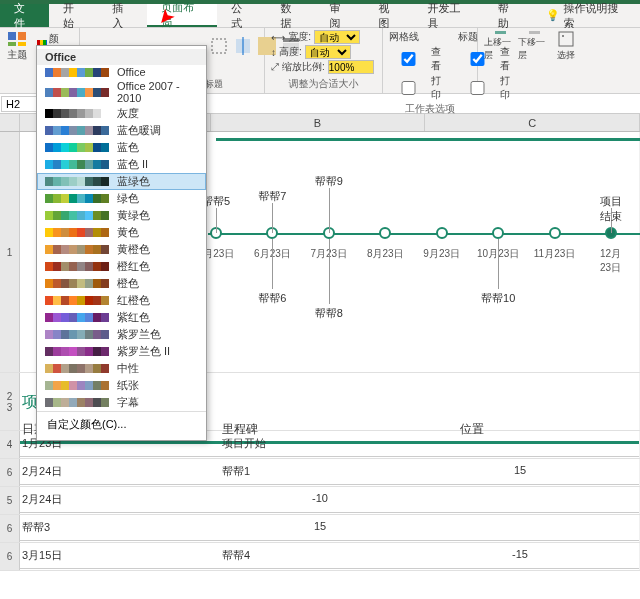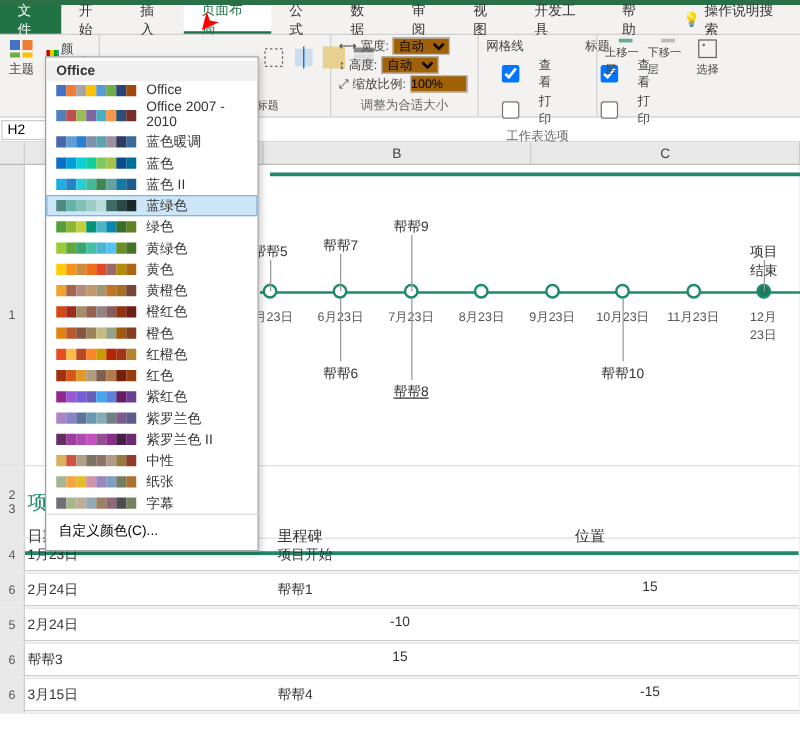--- a/index.html
+++ b/index.html
@@ -9,21 +9,21 @@
 .tab{padding:0 14px;color:#333;cursor:pointer;height:100%;display:flex;align-items:center}
 .tab.file{background:#217346;color:#fff}
 .tab.active{background:#fff;color:#217346;border-bottom:2px solid #217346}
 .ribbon{background:#f3f2f1;height:66px;display:flex;position:relative;border-bottom:1px solid #d0d0d0}
 .rib-group{border-right:1px solid #d0d0d0;padding:2px 6px;display:flex;flex-direction:column;justify-content:space-between;font-size:10px;color:#444}
 .rib-icons{display:flex;gap:6px;align-items:flex-start}
 .rib-label{text-align:center;font-size:10px;color:#666}
 .big-icon{width:28px;height:32px;display:flex;flex-direction:column;align-items:center;justify-content:center;gap:2px}
 .rows3{display:flex;flex-direction:column;gap:1px;font-size:10px}
 .rows3 label{display:flex;align-items:center;gap:3px}
-.rows3 select,.rows3 input{border:1px solid #bbb;font-size:10px;width:46px;height:14px;background:#a16207}
+.rows3 select,.rows3 input{border:1px solid #bbb;font-size:10px;width:46px;height:14px;background:#fde047}
 .chk{width:10px;height:10px}
 .theme-btn{display:flex;align-items:center;gap:2px;padding:1px 3px;border:1px solid transparent;cursor:pointer}
 .color-dropdown{position:absolute;top:17px;left:36px;width:171px;background:#fff;border:1px solid #a0a0a0;box-shadow:2px 2px 6px rgba(0,0,0,.25);z-index:50;padding:3px 0}
 .cd-header{padding:2px 8px;font-weight:bold;font-size:11px;color:#333;background:#f0f0f0}
 .cd-item{display:flex;align-items:center;gap:6px;padding:1px 8px;cursor:pointer}
 .cd-item.sel{background:#cde6f7;border:1px solid #7bb5e0;padding:0 7px}
 .swatch{display:flex;flex:0 0 66px}
 .swatch i{width:8px;height:9px;display:block}
 .cd-name{font-size:11px;color:#333}
 .cd-foot{border-top:1px solid #ddd;padding:5px 10px;cursor:pointer}
@@ -148,21 +148,21 @@
         </label>
      <label>
           <span>⤢</span>
           <span>缩放比例:</span>
           <input value="100%" style="">
         </label>
    </div>
    <div class="rib-label">调整为合适大小</div>
  </div>
  <div class="rib-group" style="width:95px">
-   <div style="display:flex;gap:20px">
+   <div style="display:flex;gap:10px">
      <div class="rows3">
        <span>网格线</span>
        <label>
             <input type="checkbox" class="chk" checked="" style="">
             <span>查看</span>
           </label>
        <label>
             <input type="checkbox" class="chk" style="">
             <span>打印</span>
           </label>
@@ -231,20 +231,33 @@
             <i style="background: rgb(128, 100, 162);"></i>
             <i style="background: rgb(75, 172, 198);"></i>
             <i style="background: rgb(247, 150, 70);"></i>
             <i style="background: rgb(44, 77, 117);"></i>
             <i style="background: rgb(119, 44, 42);"></i>
           </div>
           <span class="cd-name">Office 2007 - 2010</span>
         </div>
         <div class="cd-item">
           <div class="swatch">
+            <i style="background: rgb(0, 0, 0);"></i>
+            <i style="background: rgb(51, 51, 51);"></i>
+            <i style="background: rgb(85, 85, 85);"></i>
+            <i style="background: rgb(119, 119, 119);"></i>
+            <i style="background: rgb(153, 153, 153);"></i>
+            <i style="background: rgb(187, 187, 187);"></i>
+            <i style="background: rgb(221, 221, 221);"></i>
+            <i style="background: rgb(255, 255, 255);"></i>
+          </div>
+          <span class="cd-name">灰度</span>
+        </div>
+        <div class="cd-item">
+          <div class="swatch">
             <i style="background: rgb(74, 102, 172);"></i>
             <i style="background: rgb(98, 157, 209);"></i>
             <i style="background: rgb(41, 127, 213);"></i>
             <i style="background: rgb(127, 143, 169);"></i>
             <i style="background: rgb(90, 162, 174);"></i>
             <i style="background: rgb(157, 144, 160);"></i>
             <i style="background: rgb(45, 60, 95);"></i>
             <i style="background: rgb(59, 106, 154);"></i>
           </div>
           <span class="cd-name">蓝色暖调</span>
@@ -371,33 +384,20 @@
             <i style="background: rgb(232, 76, 34);"></i>
             <i style="background: rgb(255, 189, 71);"></i>
             <i style="background: rgb(182, 73, 38);"></i>
             <i style="background: rgb(255, 132, 39);"></i>
             <i style="background: rgb(204, 153, 0);"></i>
             <i style="background: rgb(178, 38, 0);"></i>
             <i style="background: rgb(162, 53, 24);"></i>
             <i style="background: rgb(179, 132, 49);"></i>
           </div>
           <span class="cd-name">红橙色</span>
-        </div>
-        <div class="cd-item">
-          <div class="swatch">
-            <i style="background: rgb(165, 48, 15);"></i>
-            <i style="background: rgb(213, 88, 22);"></i>
-            <i style="background: rgb(225, 152, 37);"></i>
-            <i style="background: rgb(177, 156, 125);"></i>
-            <i style="background: rgb(127, 95, 82);"></i>
-            <i style="background: rgb(178, 125, 73);"></i>
-            <i style="background: rgb(115, 33, 10);"></i>
-            <i style="background: rgb(149, 61, 15);"></i>
-          </div>
-          <span class="cd-name">红色</span>
         </div>
         <div class="cd-item">
           <div class="swatch">
             <i style="background: rgb(146, 39, 143);"></i>
             <i style="background: rgb(155, 87, 211);"></i>
             <i style="background: rgb(117, 93, 217);"></i>
             <i style="background: rgb(102, 94, 184);"></i>
             <i style="background: rgb(69, 165, 237);"></i>
             <i style="background: rgb(89, 130, 219);"></i>
             <i style="background: rgb(102, 27, 100);"></i>
@@ -516,21 +516,21 @@
               <div class="tl-tick" style="left: 338.571px;">11月23日</div>
               <div class="tl-pt end" style="left: 389px;"></div>
               <div class="tl-tick" style="left: 395px;">12月23日</div>
               <div class="tl-stem" style="left: 0px; top: 53px; height: 25px;"></div>
               <div class="tl-lbl" style="left: 0px; top: 39px;">帮帮5</div>
               <div class="tl-stem" style="left: 56.4286px; top: 84px; height: 50px;"></div>
               <div class="tl-lbl" style="left: 56.4286px; top: 136px;">帮帮6</div>
               <div class="tl-stem" style="left: 56.4286px; top: 48px; height: 30px;"></div>
               <div class="tl-lbl" style="left: 56.4286px; top: 34px;">帮帮7</div>
               <div class="tl-stem" style="left: 112.857px; top: 84px; height: 65px;"></div>
-              <div class="tl-lbl" style="left: 112.857px; top: 151px; text-decoration: underline;">帮帮8</div>
+              <div class="tl-lbl" style="left: 112.857px; top: 151px;">帮帮8</div>
               <div class="tl-stem" style="left: 112.857px; top: 33px; height: 45px;"></div>
               <div class="tl-lbl" style="left: 112.857px; top: 19px;">帮帮9</div>
               <div class="tl-stem" style="left: 282.143px; top: 84px; height: 50px;"></div>
               <div class="tl-lbl" style="left: 282.143px; top: 136px;">帮帮10</div>
               <div class="tl-stem" style="left: 395px; top: 53px; height: 25px;"></div>
               <div class="tl-lbl" style="left: 395px; top: 39px;">项目结束</div>
             </div>
        </div>
      </div>
    </div>

